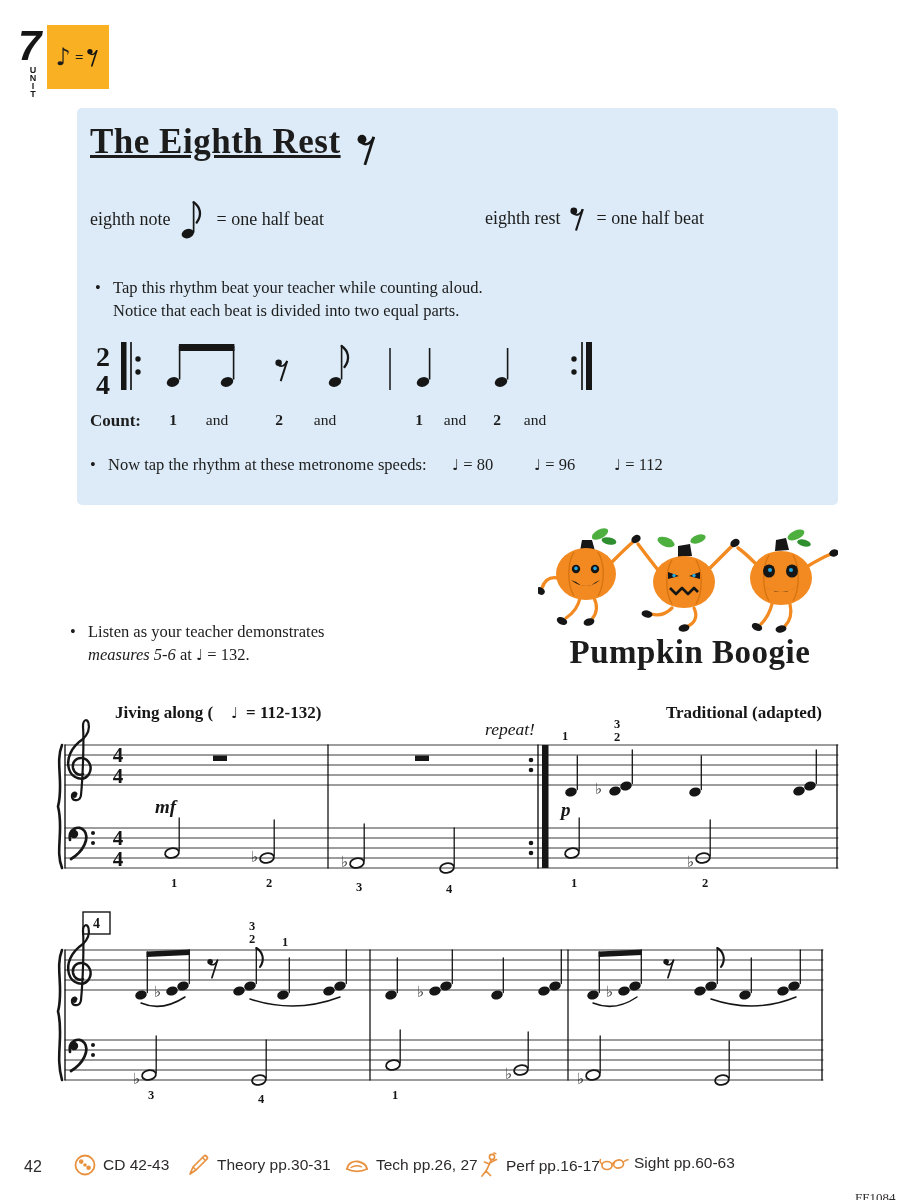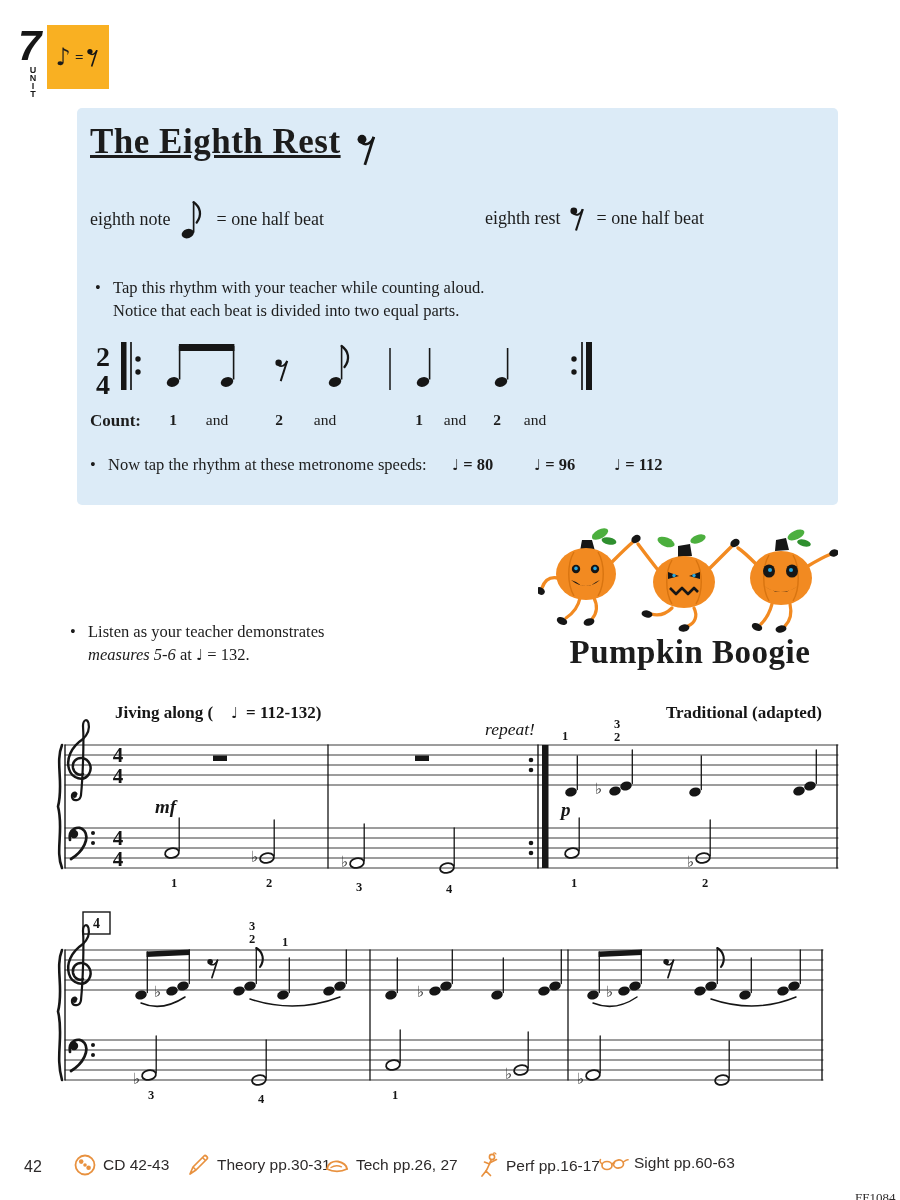--- a/index.html
+++ b/index.html
@@ -18,21 +18,21 @@
   .panel{left:77px;top:108px;width:761px;height:397px;border-radius:5px;}
   .panel-title{left:13px;top:14px;display:flex;align-items:flex-start;gap:16px;text-decoration:underline;}
   .panel-title .t{font:bold 35px "Liberation Serif",serif;letter-spacing:.5px;}
   .def-row{display:flex;align-items:center;gap:10px;font-size:18px;}
   .bullet-row{font-size:16.5px;line-height:23px;}
   .bullet{display:inline-block;width:18px;}
   .count-row{left:0;top:303px;width:100%;height:24px;font-size:15.5px;}
   .count-label{position:absolute;left:13px;font:bold 17px "Liberation Serif",serif;}
   .cnt{position:absolute;transform:translateX(-50%);font-weight:bold;}
   .cnt.word{font-weight:normal;}
-  .speed{position:absolute;font-size:16.5px;font-weight:bold;}
+  .speed{position:absolute;font-size:16.5px;}
   .speed .mus{font-size:15px;}
   
   .piece-title{left:540px;top:634px;width:300px;text-align:center;font:bold 33px "Liberation Serif",serif;letter-spacing:.5px;}
   .listen{left:70px;top:620px;font-size:16.5px;line-height:23px;}
   .listen em{}
   
   text{fill:#161616;}
   .ts{font:bold 21px "Liberation Serif",serif;text-anchor:middle;}
   .rts{font:bold 28px "Liberation Serif",serif;text-anchor:middle;}
   .fing{font:bold 12.5px "Liberation Serif",serif;text-anchor:middle;}
@@ -95,21 +95,21 @@
     </div>
     <div class="abs def-row" style="left:408px;top:96px">
       <span>eighth rest</span>
       <svg width="16" height="28" viewBox="0 0 16 28">
           <use href="#erest"></use>
         </svg>
       <span>= one half beat</span>
     </div>
 
     <div class="abs bullet-row" style="left:18px;top:168px">
-      <span class="bullet">•</span><span>Tap this rhythm with your teacher while counting aloud.</span><br>
+      <span class="bullet">•</span><span>Tap this rhythm beat your teacher while counting aloud.</span><br>
       <span class="bullet"></span><span>Notice that each beat is divided into two equal parts.</span>
     </div>
 
     <svg class="abs" style="left:8px;top:228px" width="520" height="66" viewBox="0 0 520 66">
       <text x="18" y="30" class="rts">2</text>
       <text x="18" y="58" class="rts">4</text>
       <g>
         <rect x="36" y="6" width="5.5" height="48" fill="#161616"></rect>
         <line x1="46" y1="6" x2="46" y2="54" stroke="#161616" stroke-width="1.7"></line>
         <circle cx="53" cy="23" r="2.7" fill="#161616"></circle>
@@ -482,21 +482,21 @@
 
   <div class="footer-item" style="left:186px">
     <svg width="26" height="26" viewBox="0 0 26 26">
       <path d="M4 22 L7 15 L18 4 C19.5 2.5 22.5 5.5 21 7 L10 18 Z" fill="none" stroke="#E8913F" stroke-width="1.7" stroke-linejoin="round"></path>
       <path d="M7 15 L10 18 M16.5 5.5 L19.5 8.5" stroke="#E8913F" stroke-width="1.5"></path>
       <path d="M4 22 L5.4 18.8 L7.2 20.6 Z" fill="#E8913F"></path>
     </svg>
     <span>Theory pp.30-31</span>
   </div>
 
-  <div class="footer-item" style="left:324px">
+  <div class="footer-item" style="left:344px">
     <svg width="27" height="26" viewBox="0 0 27 26">
       <path d="M3 17 C4 11.5 9 8.5 14 9.5 C19 10.5 22.5 13.5 23 17" fill="none" stroke="#E8913F" stroke-width="1.8" stroke-linecap="round"></path>
       <path d="M3 17 C9 20 17 20 23 17" fill="none" stroke="#E8913F" stroke-width="1.8" stroke-linecap="round"></path>
       <path d="M7 15.5 C10 13.5 14 13.2 17.5 14.8" fill="none" stroke="#E8913F" stroke-width="1.4" stroke-linecap="round"></path>
     </svg>
     <span>Tech pp.26, 27</span>
   </div>
 
   <div class="footer-item" style="left:477px">
     <svg width="24" height="28" viewBox="0 0 24 28">

